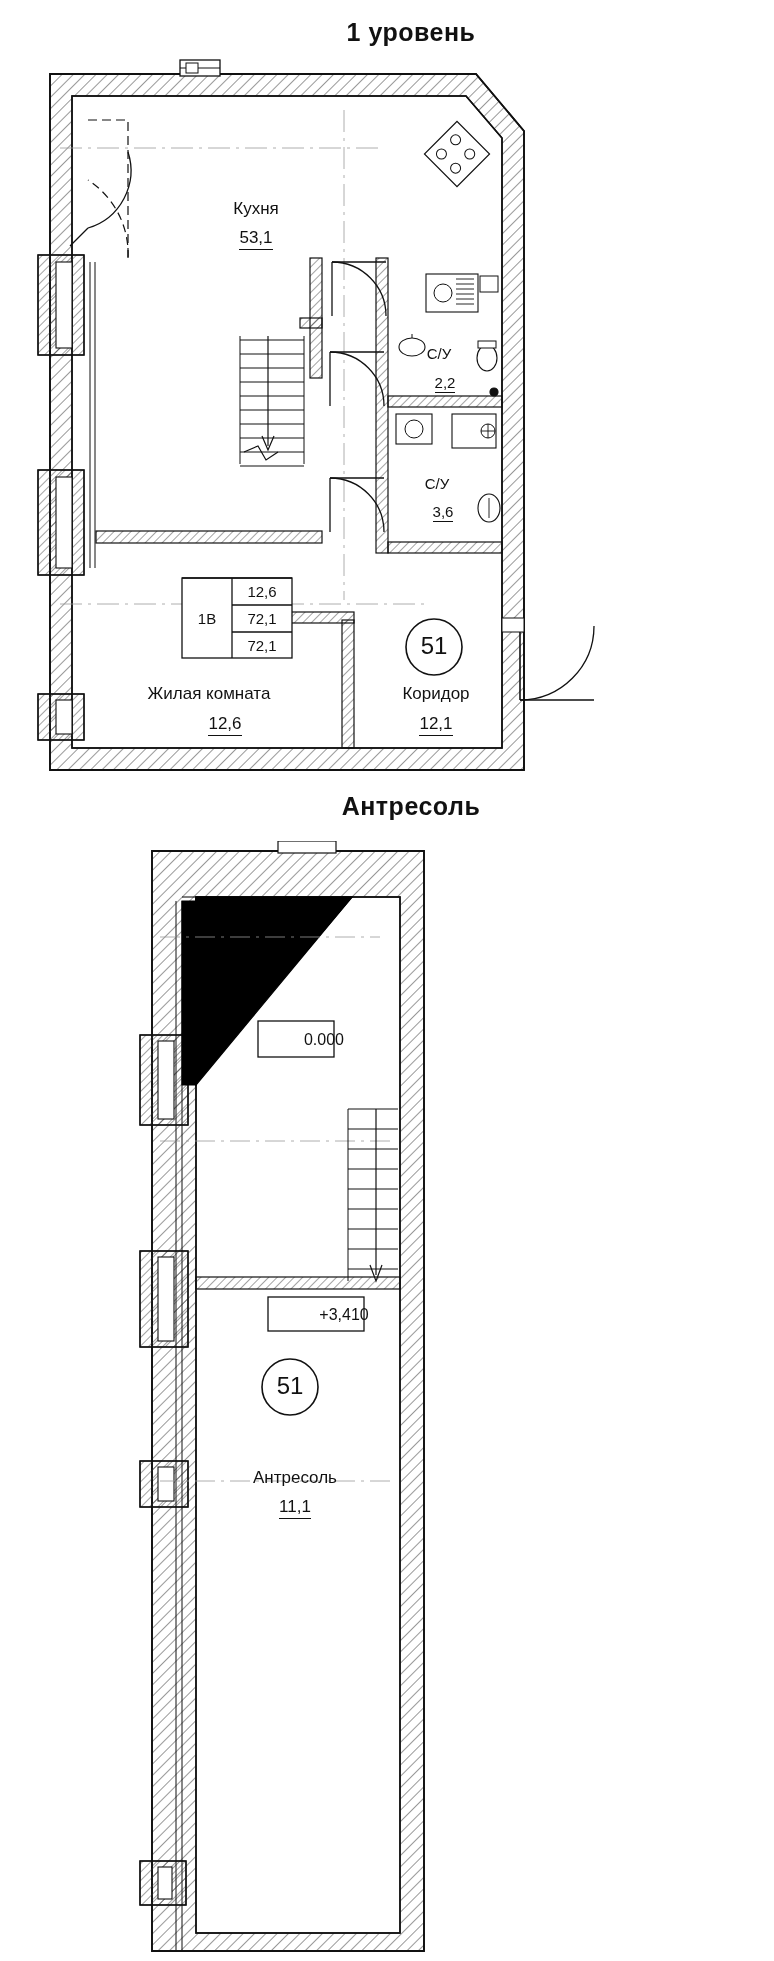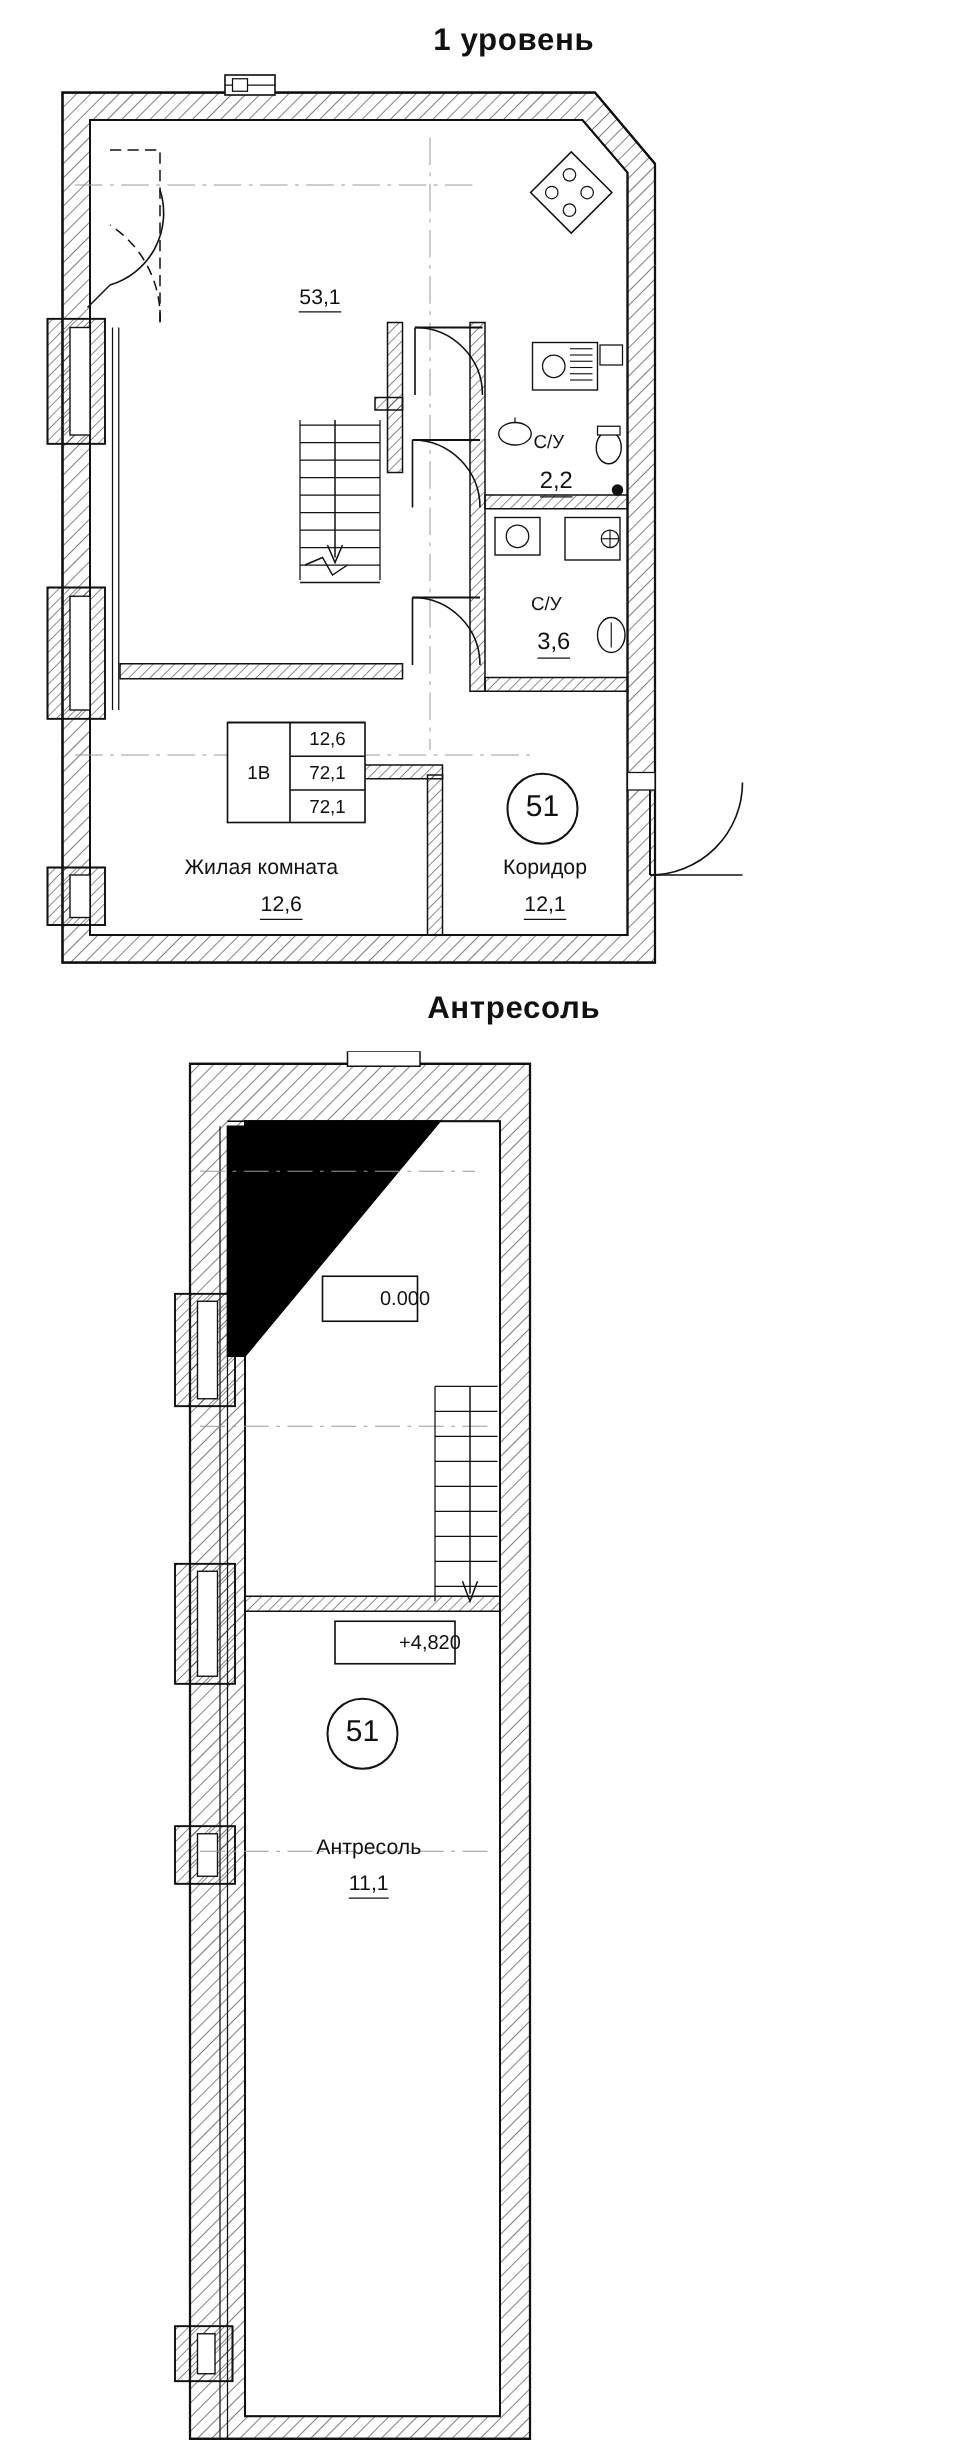--- a/index.html
+++ b/index.html
@@ -49,21 +49,21 @@
     white-space: nowrap;
   }
   .room-name { font-size: 17px; }
   .room-area {
     font-size: 17px;
     border-bottom: 1.5px solid #111;
     padding-bottom: 1px;
     display: inline-block;
   }
   .small-name { font-size: 15px; }
-  .small-area { font-size: 19px; border-bottom: 1.5px solid #111; padding-bottom: 1px; display:inline-block;margin-left:12px;}
+  .small-area { font-size: 15px; border-bottom: 1.5px solid #111; padding-bottom: 1px; display:inline-block;margin-left:12px;}
   .badge-num {
     font-size: 24px;
     font-weight: normal;
   }
   .tbl-cell { font-size: 15px; }
   .level-mark { font-size: 16px; margin-left: 28px; }
 </style>
 </head>
 <body>
 
@@ -222,20 +222,21 @@
         <line x1="182" y1="578" x2="292" y2="578" stroke="#111" stroke-width="1.3"></line>
         <line x1="232" y1="578" x2="232" y2="658" stroke="#111" stroke-width="1.3"></line>
         <line x1="232" y1="605" x2="292" y2="605" stroke="#111" stroke-width="1.3"></line>
         <line x1="232" y1="632" x2="292" y2="632" stroke="#111" stroke-width="1.3"></line>
       </g>
 
       <circle cx="434" cy="647" r="28" fill="#fff" stroke="#111" stroke-width="1.6"></circle>
     </g>
   </svg>
 
+  <div class="lbl room-name" style="left:0; top:199px; width:512px;">Кухня</div>
   <div class="lbl" style="left:0; top:228px; width:512px;">
     <span class="room-area">53,1</span>
   </div>
 
   <div class="lbl small-name" style="left:384px; top:345px; width:110px;">С/У</div>
   <div class="lbl" style="left:384px; top:374px; width:110px;">
     <span class="small-area">2,2</span>
   </div>
 
   <div class="lbl small-name" style="left:382px; top:475px; width:110px;">С/У</div>
@@ -332,21 +333,21 @@
       <circle cx="290" cy="546" r="28" fill="#fff" stroke="#111" stroke-width="1.6"></circle>
 
       <rect x="140" y="1020" width="46" height="44" fill="url(#mhatchb)" stroke="#111" stroke-width="1.3"></rect>
       <rect x="158" y="1026" width="14" height="32" fill="#fff" stroke="#111" stroke-width="1.1"></rect>
       <rect x="140" y="1020" width="46" height="44" fill="none" stroke="#111" stroke-width="1.3"></rect>
     </g>
   </svg>
 
   <div class="lbl level-mark" style="left:1099px; top:0; width:0;"></div>
   <div class="lbl level-mark" style="left:258px; top:1031px; width:76px;">0.000</div>
-  <div class="lbl level-mark" style="left:268px; top:1306px; width:96px;">+4,820</div>
+  <div class="lbl level-mark" style="left:268px; top:1306px; width:96px;">+3,410</div>
   <div class="lbl badge-num" style="left:262px; top:1372px; width:56px;">51</div>
 
   <div class="lbl room-name" style="left:180px; top:1468px; width:230px;">Антресоль</div>
   <div class="lbl" style="left:180px; top:1497px; width:230px;">
     <span class="room-area">11,1</span>
   </div>
 
 </div>
 
 </body></html>

